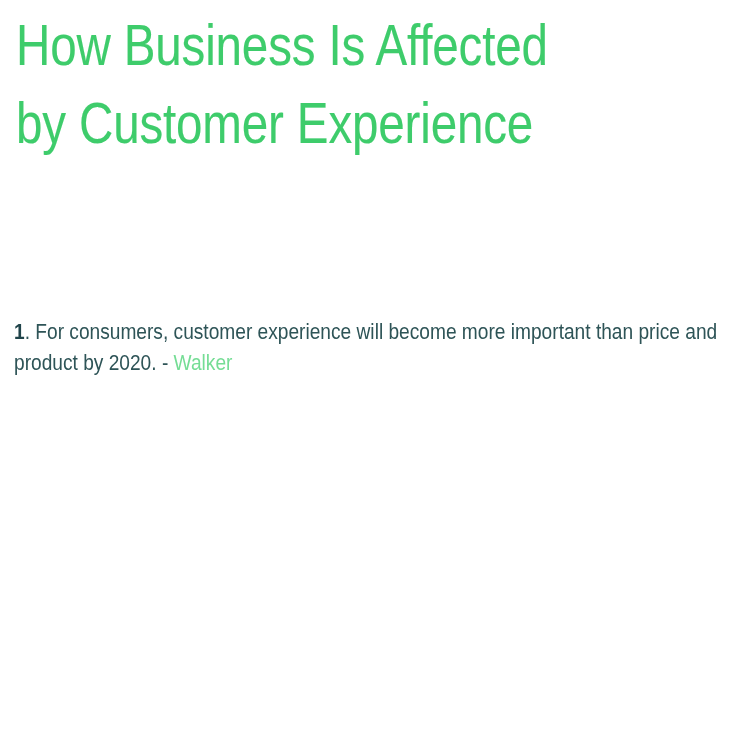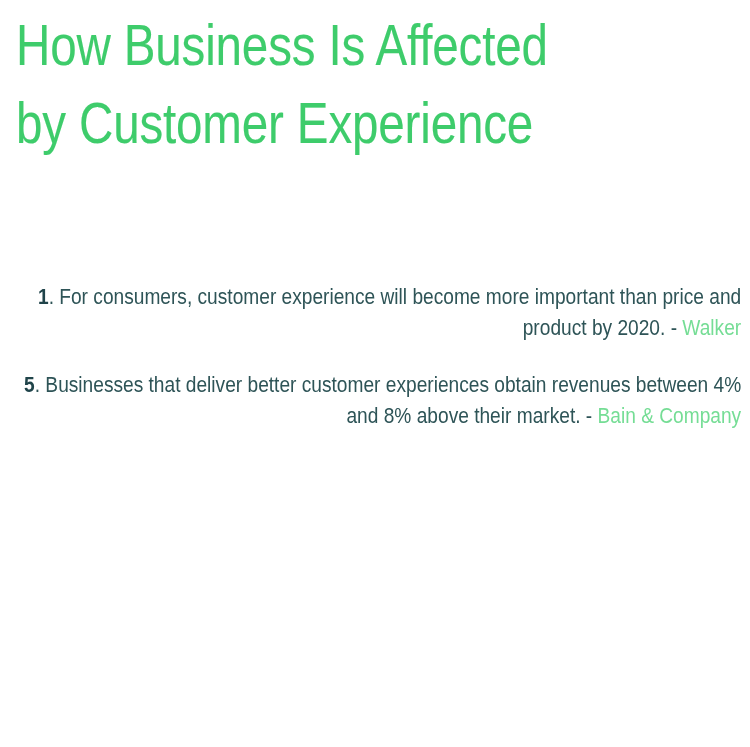--- a/index.html
+++ b/index.html
@@ -66,23 +66,22 @@
   }
   .quote-dash {
     color: #2E5457;
     font-style: italic;
   }
 
   
   .facts {
     position: absolute;
     left: 14px;
-    top: 281px;
+    top: 316px;
     width: 730px;
-    text-align: right;
   }
   .fact-item {
     margin-bottom: 26px;
   }
   .fact-item:last-child {
     margin-bottom: 0;
   }
   .fact-text {
     font-family: "Liberation Sans", "DejaVu Sans", sans-serif;
     font-weight: 400;
@@ -117,19 +116,16 @@
 
   <div class="facts">
 
     <div class="fact-item">
       <div class="fact-text"><span class="fact-num">1</span><span class="fact-sep">. </span><span>For consumers, customer experience will become more important than price and product by 2020.</span><span class="fact-sep"> - </span><span class="fact-source">Walker</span></div>
     </div>
 
 
 
 
-    <div class="fact-item">
-      <div class="fact-text"><span class="fact-num">5</span><span class="fact-sep">. </span><span>Businesses that deliver better customer experiences obtain revenues between 4% and 8% above their market.</span><span class="fact-sep"> - </span><span class="fact-source">Bain &amp; Company</span></div>
-    </div>
 
   </div>
 
 </div>
 
 </body></html>

